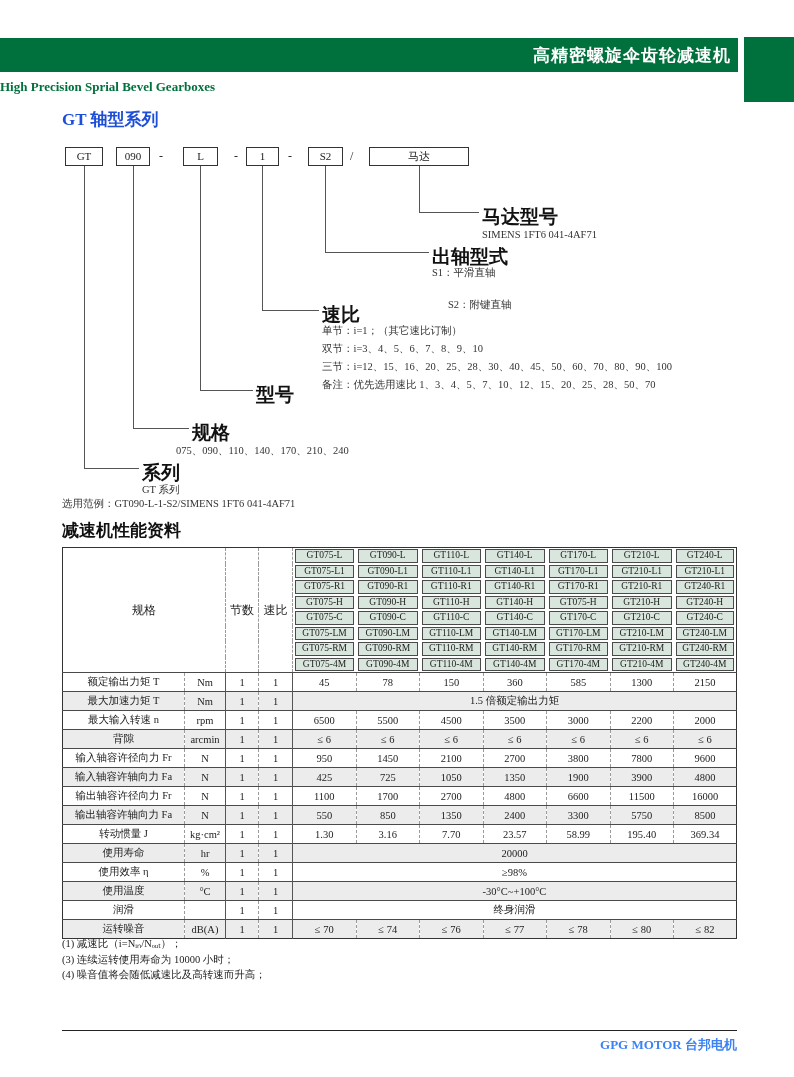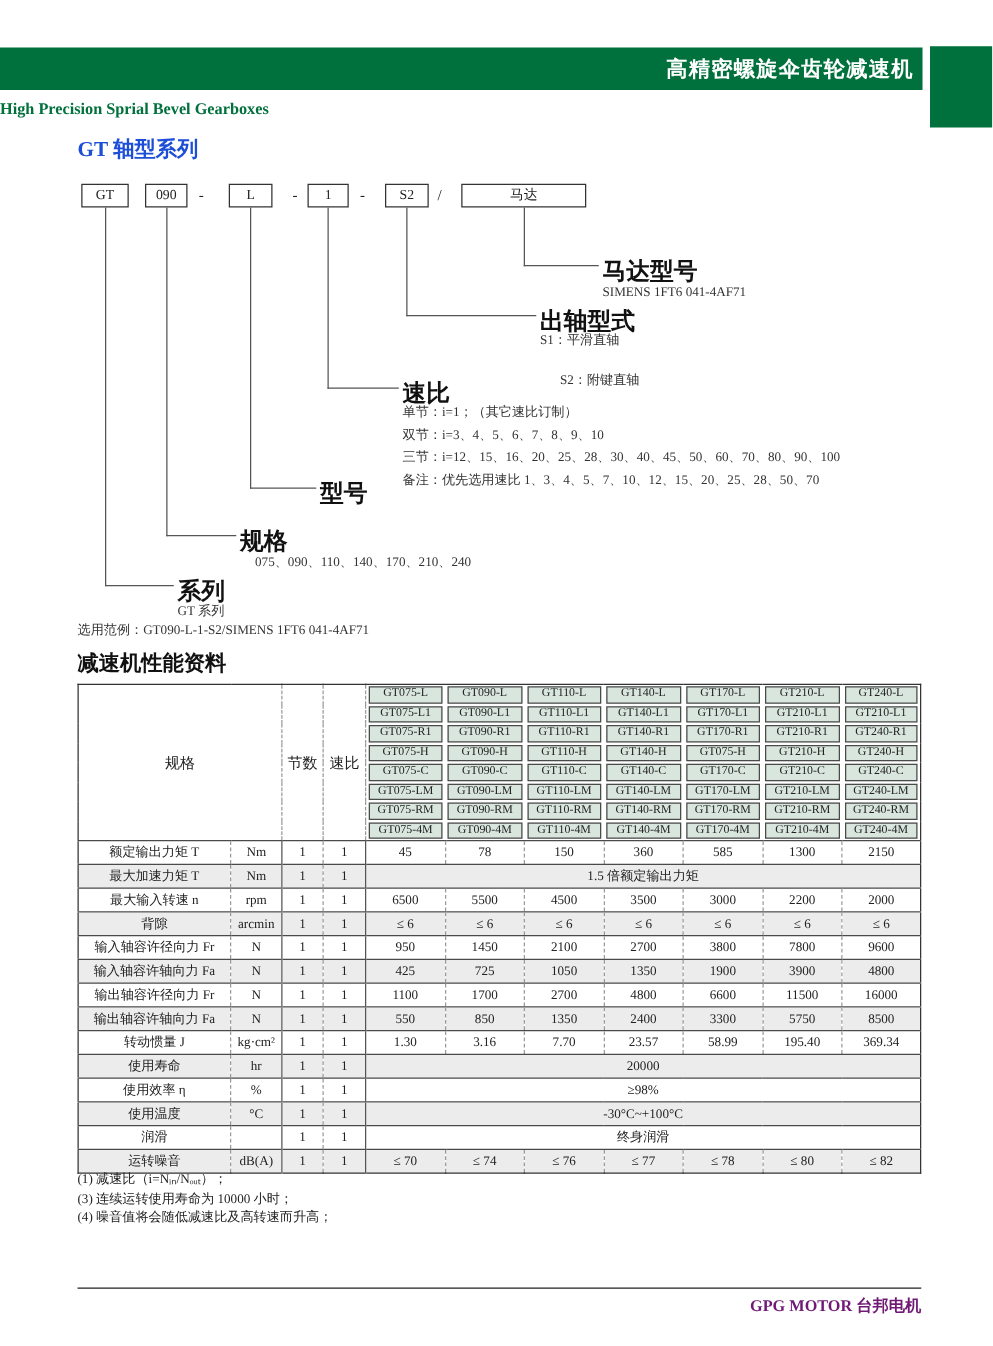--- a/index.html
+++ b/index.html
@@ -34,21 +34,21 @@
   #con-ratio{left:262px;top:166px;width:56px;height:144px;}
   #con-shaft{left:325px;top:166px;width:103px;height:86px;}
   #con-motor{left:419px;top:166px;width:59px;height:46px;}
   .branch-label{position:absolute;font-size:19px;font-weight:bold;color:#111;white-space:nowrap;}
   .branch-sub{position:absolute;font-size:10.5px;color:#333;white-space:nowrap;line-height:18px;}
   #lbl-motor{left:482px;top:204px;}  #sub-motor{left:482px;top:226px;}
   #lbl-shaft{left:432px;top:244px;}  #sub-shaft1{left:432px;top:264px;} #sub-shaft2{left:432px;top:296px;margin-left:16px;}
   #lbl-ratio{left:322px;top:302px;}  #sub-ratio1{left:322px;top:322px;} #sub-ratio2{left:322px;top:340px;}
   #sub-ratio3{left:322px;top:358px;} #sub-ratio4{left:322px;top:376px;}
   #lbl-model{left:256px;top:382px;}  #sub-model{left:256px;top:404px;}
-  #lbl-size{left:192px;top:420px;}   #sub-size{left:204px;top:442px;text-align:right;}
+  #lbl-size{left:192px;top:420px;}   #sub-size{left:176px;top:442px;text-align:right;}
   #lbl-series{left:142px;top:460px;} #sub-series{left:142px;top:481px;}
   .example{position:absolute;left:62px;top:497px;font-size:10.5px;color:#333;white-space:nowrap;}
   
   .table-title{position:absolute;left:62px;top:519px;font-size:17px;font-weight:bold;color:#111;}
   table.spec{position:absolute;left:62px;top:547px;width:675px;border-collapse:collapse;
              table-layout:fixed;border:1.5px solid #333;}
   table.spec th, table.spec td{padding:0;margin:0;font-weight:normal;overflow:hidden;white-space:nowrap;}
   .mrow td{height:15.5px;vertical-align:middle;}
   .chip{display:block;margin:1px 2px;background:#d9e6dd;border:1px solid #4a4a4a;
         font-size:9.5px;line-height:11.5px;text-align:center;color:#222;}
@@ -60,21 +60,21 @@
   td.c-unit{border-right:1px solid #555;font-size:10px;}
   td.c-stages{border-right:1px dashed #9a9a9a;}
   td.c-ratio{border-right:1px solid #555;}
   td.c-val{border-right:1px dashed #9a9a9a;}
   td.c-val:last-child{border-right:none;}
   tr.alt td{background:#ececec;}
   
   .notes{position:absolute;left:62px;top:936px;font-size:10.5px;line-height:15.5px;color:#222;}
   .footer-rule{position:absolute;left:62px;top:1030px;width:675px;border-top:1.5px solid #222;}
   .footer-brand{position:absolute;left:62px;top:1036px;width:675px;text-align:right;
-                font-weight:bold;font-size:13px;color:#701a75;}
+                font-weight:bold;font-size:13px;color:#3b82f6;}
 </style>
 </head>
 <body>
 
 <div class="page">
 
   <div class="green-bar">
     <span class="t">高精密螺旋伞齿轮减速机</span>
   </div>
   <div class="green-square"></div>

